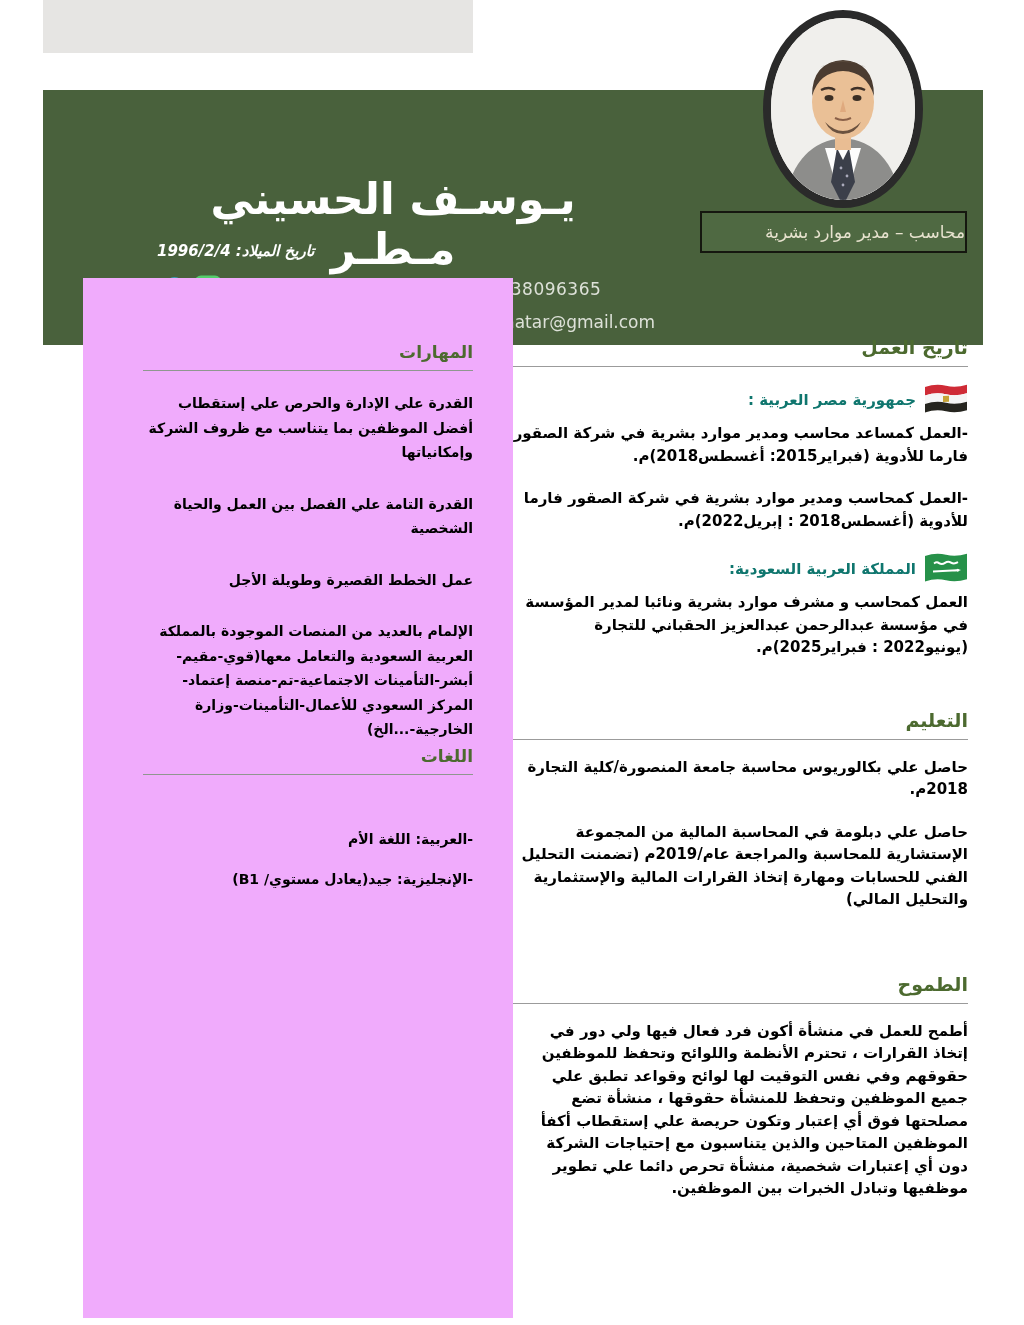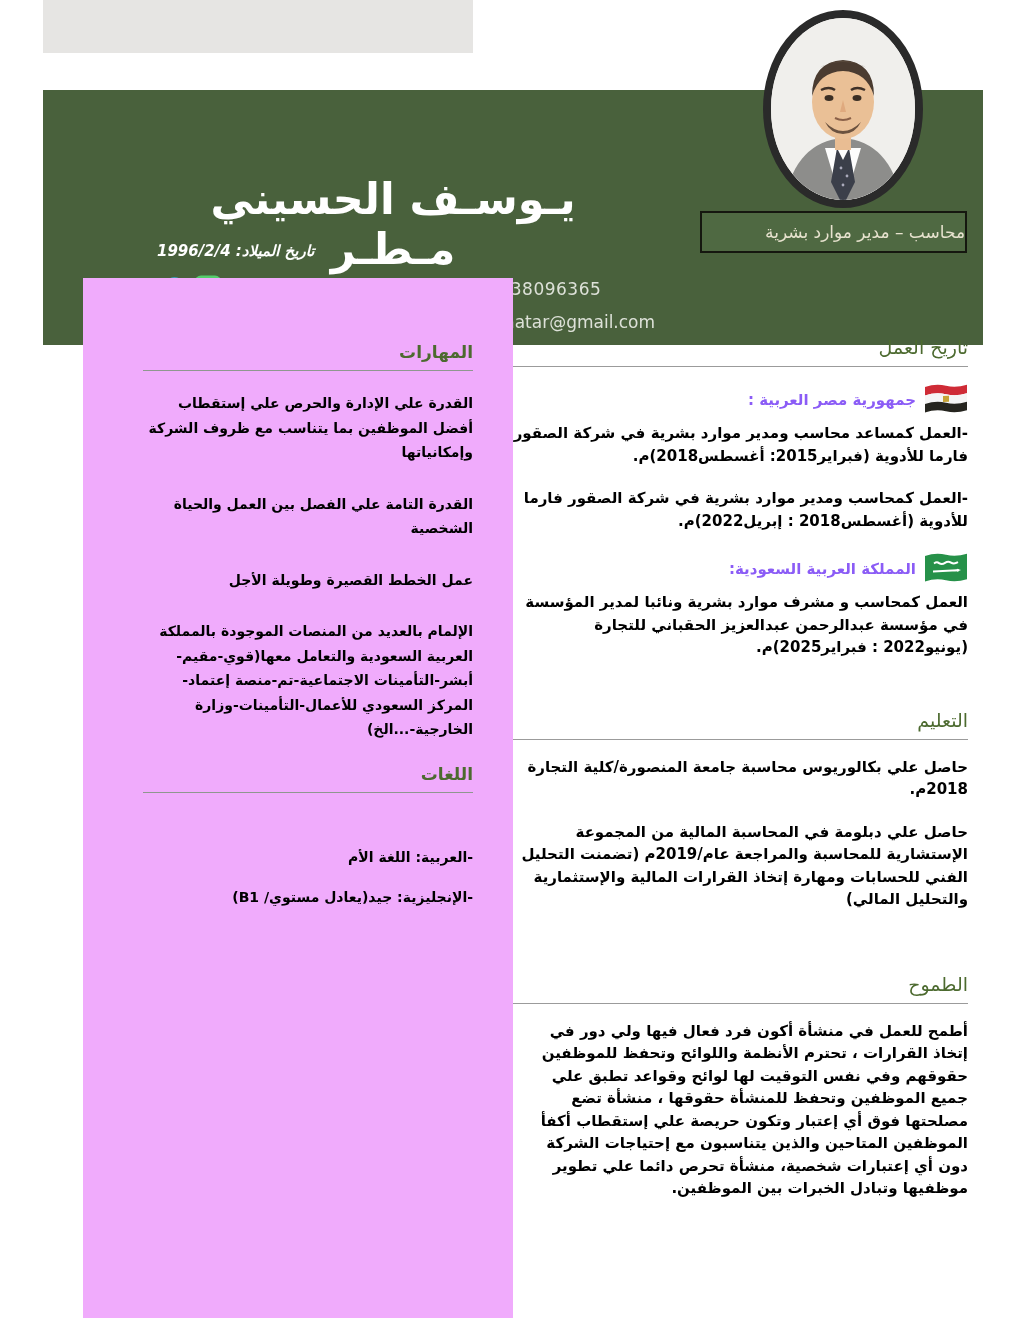--- a/index.html
+++ b/index.html
@@ -33,36 +33,36 @@
 
   
   .job-box { position:absolute; left:700px; top:211px; width:267px; height:42px;
     background:#4f6942; border:2px solid #15170f; display:flex; align-items:center;
     color:#e7e2ce; font-size:17px; direction:rtl; letter-spacing:1px; }
 
   
   .sidebar { position:absolute; left:43px; top:278px; width:430px; height:1040px; background:#f0abfc;margin-left:40px; }
   .side-section { position:absolute; left:0; right:0; direction:rtl; }
   .skills-sec { top:64px; }
-  .langs-sec  { top:486px; }
+  .langs-sec  { top:468px; }
   .side-heading { color:#4c6a2f; font-weight:bold; font-size:17px; text-align:right;
     padding:0 40px 0 0; }
   .side-rule { border:none; border-top:1px solid #8f978f; margin:8px 40px 0 60px; }
   .skill-list { padding:20px 40px 0 58px; }
   .skill-item { color:#000; font-weight:bold; font-size:14px; line-height:1.75;
     text-align:right; margin-bottom:27px; }
   .lang-list { padding:56px 40px 0 58px; }
   .lang-item { color:#000; font-weight:bold; font-size:14px; text-align:right; margin-bottom:24px; }
 
   
   .main { position:absolute; left:513px; top:336px; width:455px; direction:rtl; }
-  .main-heading { color:#4c6a2f; font-weight:normal; font-size:19px; text-align:right; }
+  .main-heading { color:#4c6a2f; font-weight:bold; font-size:19px; text-align:right; }
   .main-rule { border:none; border-top:1px solid #9b9b9b; margin:8px 0 0 0; }
   .flag-row { display:flex; align-items:center; gap:8px; direction:rtl; margin-top:16px; }
-  .flag-row .country { font-size:15px; font-weight:bold; color:#8b5cf6; }
+  .flag-row .country { font-size:15px; font-weight:bold; color:#0f766e; }
   .flag-icon svg { display:block; }
   .para { color:#000; font-weight:bold; font-size:15px; line-height:1.5;
     text-align:right; margin-top:6px; }
   .para + .para { margin-top:20px; }
   .gap-md { margin-top:20px; }
   .edu-sec { margin-top:50px; }
   .amb-sec { margin-top:62px; }
   .sec-body { margin-top:16px; }
 </style>
 </head>

